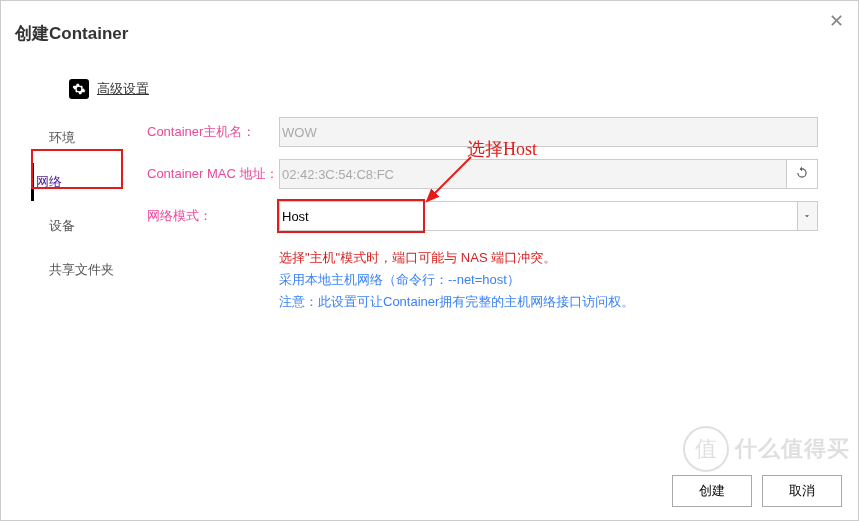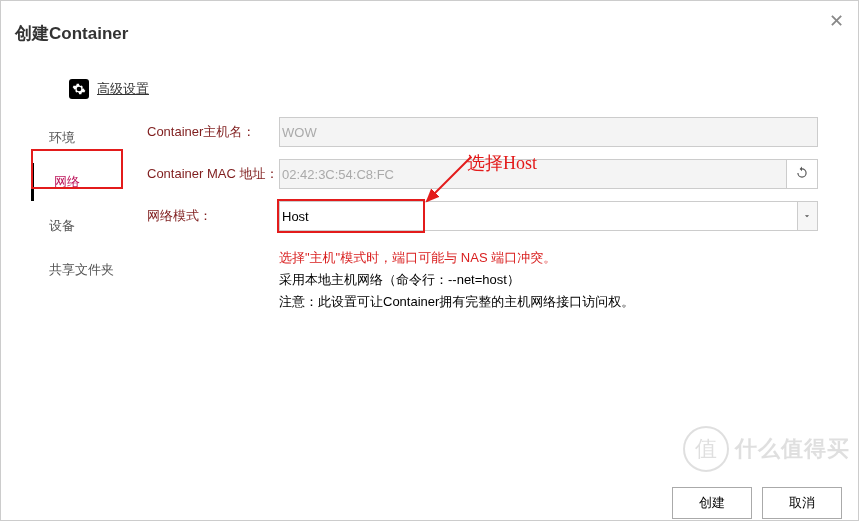--- a/index.html
+++ b/index.html
@@ -7,41 +7,41 @@
     .titlebar { height: 40px; display: flex; align-items: center; justify-content: space-between; padding: 0 14px; }
     .titlebar h1 { font-size: 17px; font-weight: bold; margin-top: 24px; }
     .close-x { font-size: 18px; color: #888; cursor: pointer; font-weight: 300; }
     .adv-row { display: flex; align-items: center; padding: 38px 0 12px 68px; }
     .gear { width: 20px; height: 20px; background: #000; border-radius: 3px; display: flex; align-items: center; justify-content: center; margin-right: 8px; }
     .gear svg { width: 14px; height: 14px; fill: #fff; }
     .adv-link { text-decoration: underline; color: #333; font-size: 13px; }
     .content { display: flex; padding: 0 40px 0 30px; }
     .sidebar { width: 96px; padding-top: 8px; position: relative; }
     .side-item { padding: 10px 0 10px 18px; font-size: 13px; color: #555; cursor: pointer; margin-bottom: 6px; }
-    .side-item.active { border-left: 3px solid #000; padding-left: 20px; color: #be185d; }
+    .side-item.active { border-left: 3px solid #000; padding-left: 2px; color: #4c1d95; }
     .side-highlight { position: absolute; border: 2px solid #e31b1b; top: 38px; left: 0; width: 92px; height: 40px; pointer-events: none; }
     .form { flex: 1; padding-left: 20px; padding-top: 6px; }
     .form-row { display: flex; align-items: center; margin-bottom: 12px; }
-    .form-label { width: 132px; color: #7f1d1d; font-size: 13px; }
+    .form-label { width: 132px; color: #ec4899; font-size: 13px; }
     .form-field { flex: 1; position: relative; }
     .input { width: 100%; height: 30px; border: 1px solid #ccc; padding: 0 2px; font-size: 13px; background: #fff; }
     .input[disabled] { background: #f4f4f4; color: #aaa; }
     .mac-wrap { display: flex; width: 100%; }
     .mac-wrap .input { border-right: none; }
     .refresh-btn { width: 34px; height: 30px; border: 1px solid #ccc; display: flex; align-items: center; justify-content: center; cursor: pointer; background: #fff; }
     .refresh-btn svg { width: 14px; height: 14px; fill: #555; }
     .select-wrap { display: flex; width: 100%; }
     .select-wrap .input { border-right: none; }
     .dd-btn { width: 22px; height: 30px; border: 1px solid #ccc; display: flex; align-items: center; justify-content: center; cursor: pointer; background: #f6f6f6; }
     .dd-btn svg { width: 10px; height: 10px; fill: #555; }
     .select-highlight { position: absolute; border: 2px solid #e31b1b; top: -2px; left: -2px; width: 148px; height: 34px; pointer-events: none; }
     .notes { margin-left: 132px; padding-top: 4px; font-size: 13px; line-height: 22px; }
     .note-red { color: #d92020; }
-    .note-blue { color: #000000; }
-    .footer { position: absolute; bottom: 1px; right: 16px; display: flex; gap: 10px; }
+    .note-blue { color: #3b82f6; }
+    .footer { position: absolute; bottom: 13px; right: 16px; display: flex; gap: 10px; }
     .btn { width: 80px; height: 32px; border: 1px solid #aaa; background: #fff; font-size: 13px; cursor: pointer; }
     .annotation-label { position: absolute; color: #e31b1b; font-size: 18px; font-weight: 500; font-family: SimSun, serif; pointer-events: none; }
     .arrow-svg { position: absolute; pointer-events: none; }
     .watermark { position: absolute; right: 8px; bottom: 48px; opacity: 0.18; display: flex; align-items: center; pointer-events: none; }
     .wm-circle { width: 46px; height: 46px; border: 2px solid #555; border-radius: 50%; display: flex; align-items: center; justify-content: center; font-size: 22px; color: #555; margin-right: 6px; }
     .wm-text { font-size: 22px; color: #555; font-weight: bold; letter-spacing: 1px; }
   </style>
 </head>
 <body>
 
@@ -110,21 +110,21 @@
     </div>
 
     <div class="notes">
       <div class="note-red">选择"主机"模式时，端口可能与 NAS 端口冲突。</div>
       <div class="note-blue">采用本地主机网络（命令行：--net=host）</div>
       <div class="note-blue">注意：此设置可让Container拥有完整的主机网络接口访问权。</div>
     </div>
   </div>
 </div>
 
-<div class="annotation-label" style="top:150px; left:466px;">选择Host</div>
+<div class="annotation-label" style="top:136px; left:466px;">选择Host</div>
 
 <svg class="arrow-svg" style="top:150px; left:420px;" width="60" height="60">
   <defs>
     <marker id="ah" markerWidth="8" markerHeight="8" refX="6" refY="3" orient="auto">
       <path d="M0,0 L7,3 L0,6 Z" fill="#e31b1b"></path>
     </marker>
   </defs>
   <line x1="50" y1="6" x2="6" y2="50" stroke="#e31b1b" stroke-width="2" marker-end="url(#ah)"></line>
 </svg>
 

